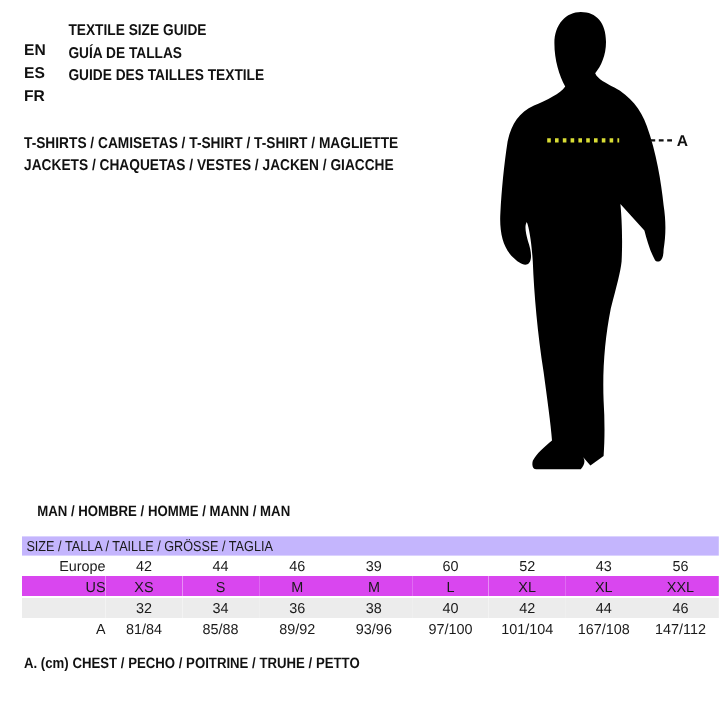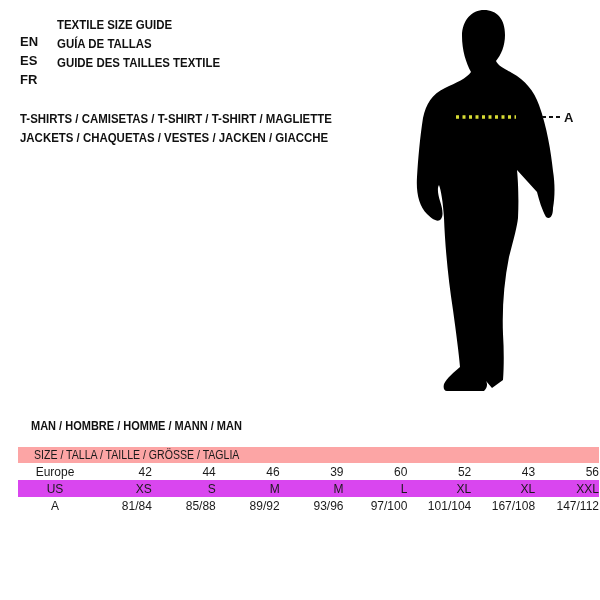--- a/index.html
+++ b/index.html
@@ -22,23 +22,23 @@
   .figure-svg { position:absolute; left:400px; top:0; width:200px; height:400px; }
 
   
   .man-label { position:absolute; left:20px; top:419px; font-weight:bold; font-size:12.5px;margin-left:11px; }
 
   
   .size-table {
     position:absolute; left:18px; top:447px; width:581px;
     border-collapse:collapse; table-layout:fixed; font-size:12px; color:#1a1a1a;
   }
-  .size-table td { padding:0; height:17px; text-align:right; vertical-align:middle; overflow:hidden; }
-  .size-table td.rlabel { text-align:center; padding-left:4px; }
-  .size-table tr.thead td { background:#fca5a5; text-align:left; padding-left:16px; height:16px; }
+  .size-table td { padding:0; height:17px; text-align:center; vertical-align:middle; overflow:hidden; }
+  .size-table td.rlabel { text-align:right; padding-left:4px; }
+  .size-table tr.thead td { background:#c4b5fd; text-align:left; padding-left:4px; height:16px; }
   .size-table tr.shaded td  { background:#d946ef; }
   .size-table tr.shaded-sep td { background:#ececec; border-top:1px solid #ffffff; }
 
   
   .footnote { position:absolute; left:20px; top:546px; font-weight:bold; font-size:12.5px; }
 </style>
 </head>
 <body>
 
 <div class="canvas">
@@ -138,28 +138,42 @@
         <td class="rlabel">US</td>
         <td>XS</td>
         <td>S</td>
         <td>M</td>
         <td>M</td>
         <td>L</td>
         <td>XL</td>
         <td>XL</td>
         <td>XXL</td>
       </tr>
+      <tr class="shaded-sep">
+        <td class="rlabel"></td>
+        <td>32</td>
+        <td>34</td>
+        <td>36</td>
+        <td>38</td>
+        <td>40</td>
+        <td>42</td>
+        <td>44</td>
+        <td>46</td>
+      </tr>
       <tr>
         <td class="rlabel">A</td>
         <td>81/84</td>
         <td>85/88</td>
         <td>89/92</td>
         <td>93/96</td>
         <td>97/100</td>
         <td>101/104</td>
         <td>167/108</td>
         <td>147/112</td>
       </tr>
     </tbody>
   </table>
 
+  <div class="footnote">
+    <span class="cond">A. (cm) CHEST / PECHO / POITRINE / TRUHE / PETTO</span>
+  </div>
 
 </div>
 
 </body></html>

